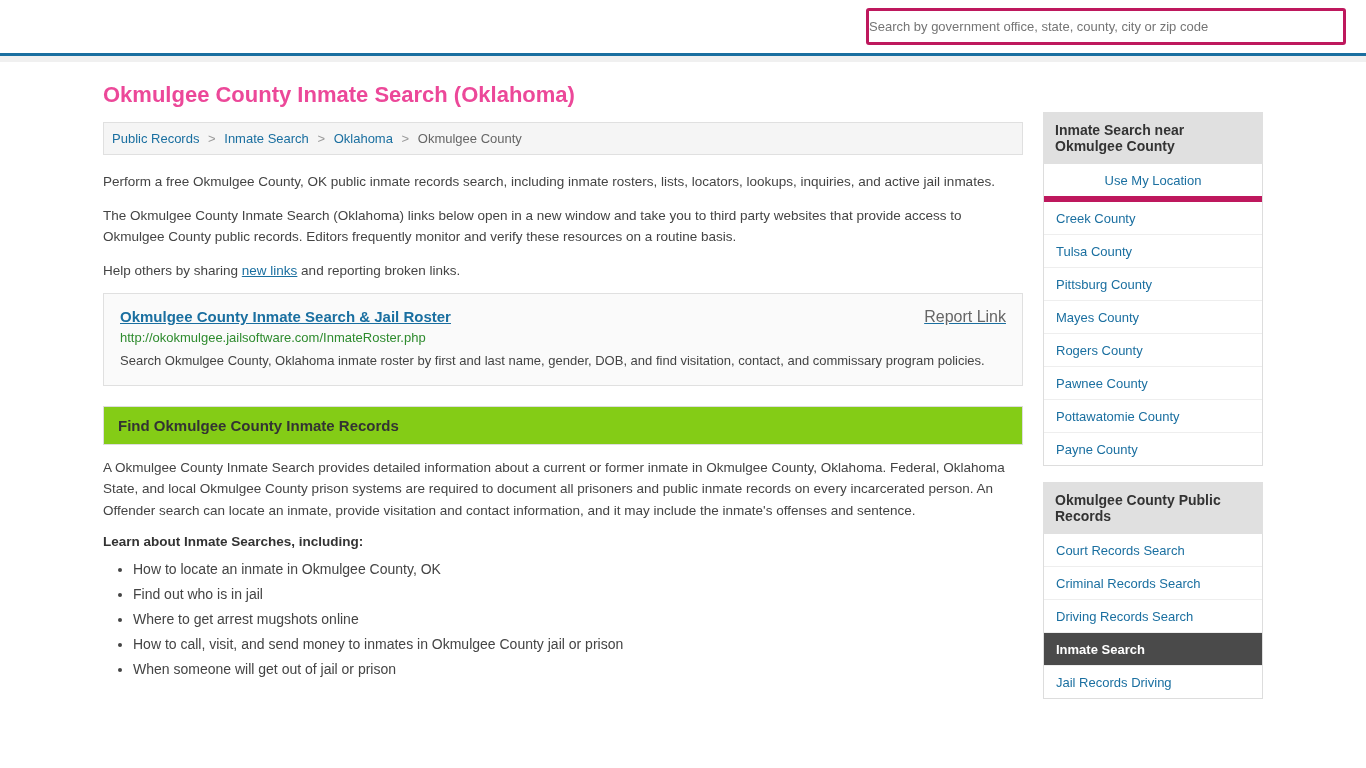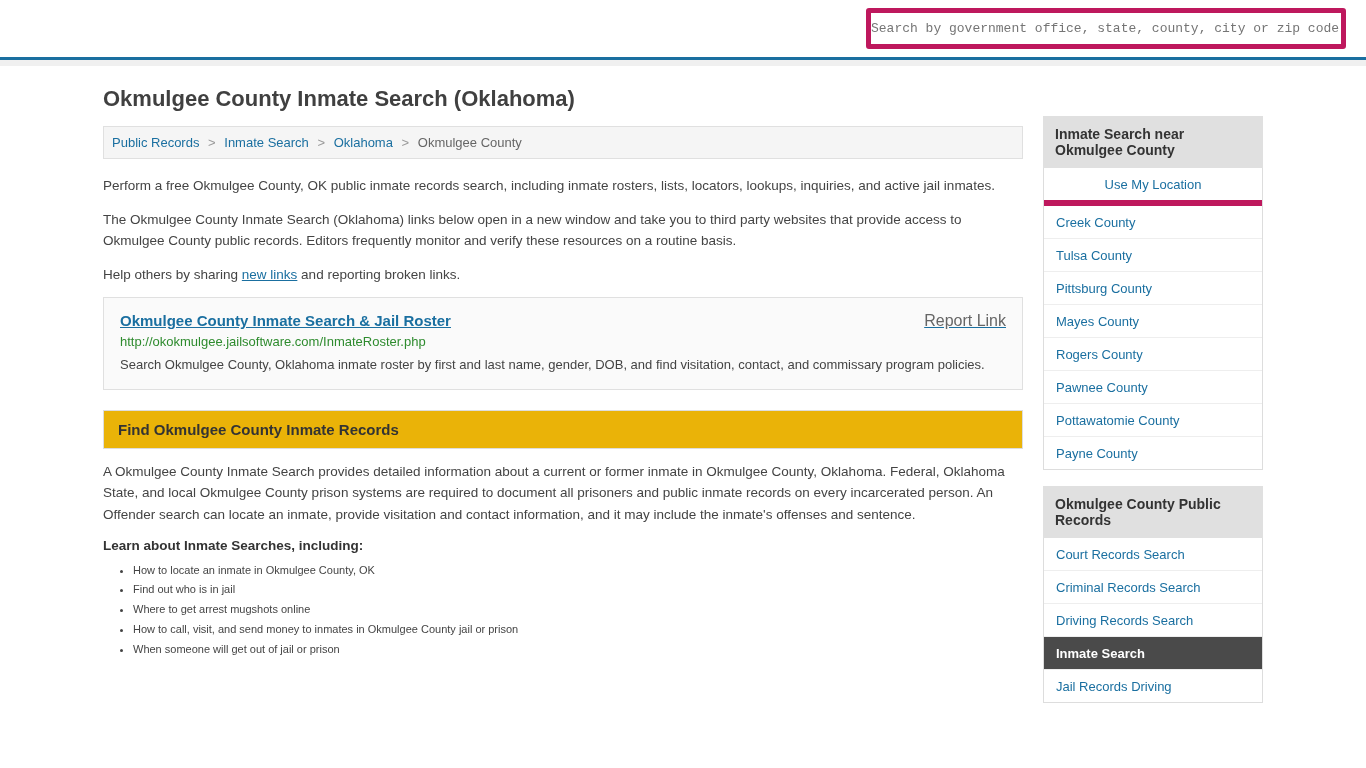--- a/index.html
+++ b/index.html
@@ -39,25 +39,24 @@
     #logo-text span {
       color: #1a6fa0;
     }
     #search-bar {
       margin-left: auto;
       width: 480px;
     }
     #search-input {
       width: 100%;
       padding: 8px 0;
-      border: 5px solid #be185d;
+      border: 3px solid #be185d;
       border-radius: 3px;
       font-size: 13px;
       color: #999;
-      font-family: Liberation Mono, monospace;
     }
 
     
     #top-bar {
       background: #f0f0f0;
       height: 6px;
     }
 
     
     #main-container {
@@ -70,21 +69,21 @@
 
     
     #content {
       flex: 1;
       min-width: 0;
     }
 
     #page-title {
       font-size: 22px;
       font-weight: bold;
-      color: #404040;
+      color: #ec4899;
       margin-bottom: 14px;
     }
 
     
     #breadcrumb {
       background: #f5f5f5;
       border: 1px solid #e0e0e0;
       padding: 8px 8px;
       margin-bottom: 16px;
       font-size: 13px;
@@ -143,39 +142,39 @@
       margin-bottom: 6px;
     }
     .link-desc {
       font-size: 13px;
       color: #444;
       line-height: 1.5;
     }
 
     
     .section-header {
-      background: #eab308;
+      background: #84cc16;
       border: 1px solid #ddd;
       padding: 10px 14px;
       font-size: 15px;
       font-weight: bold;
       color: #333;
       margin-bottom: 12px;
     }
 
     .learn-bold {
       font-weight: bold;
       font-size: 13.5px;
       margin-bottom: 8px;
     }
 
     ul.info-list {
       list-style: disc;
       padding-left: 30px;
-      font-size: 11px;
+      font-size: 14px;
       color: #444;
       line-height: 1.8;
     }
 
     
     #sidebar {
       width: 220px;
       flex-shrink: 0;
     }
 

